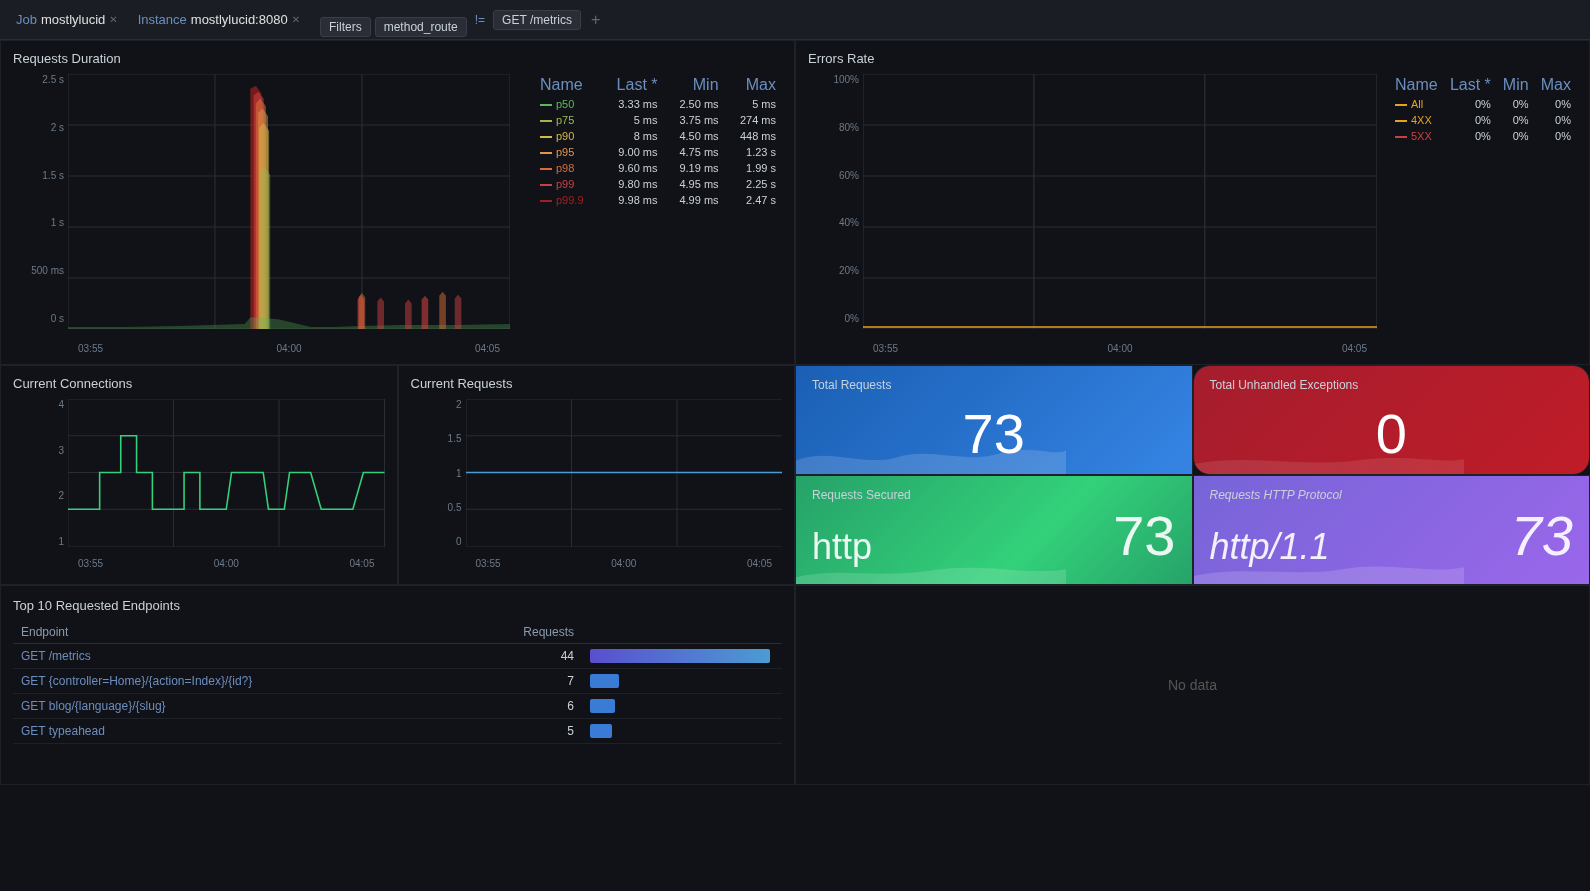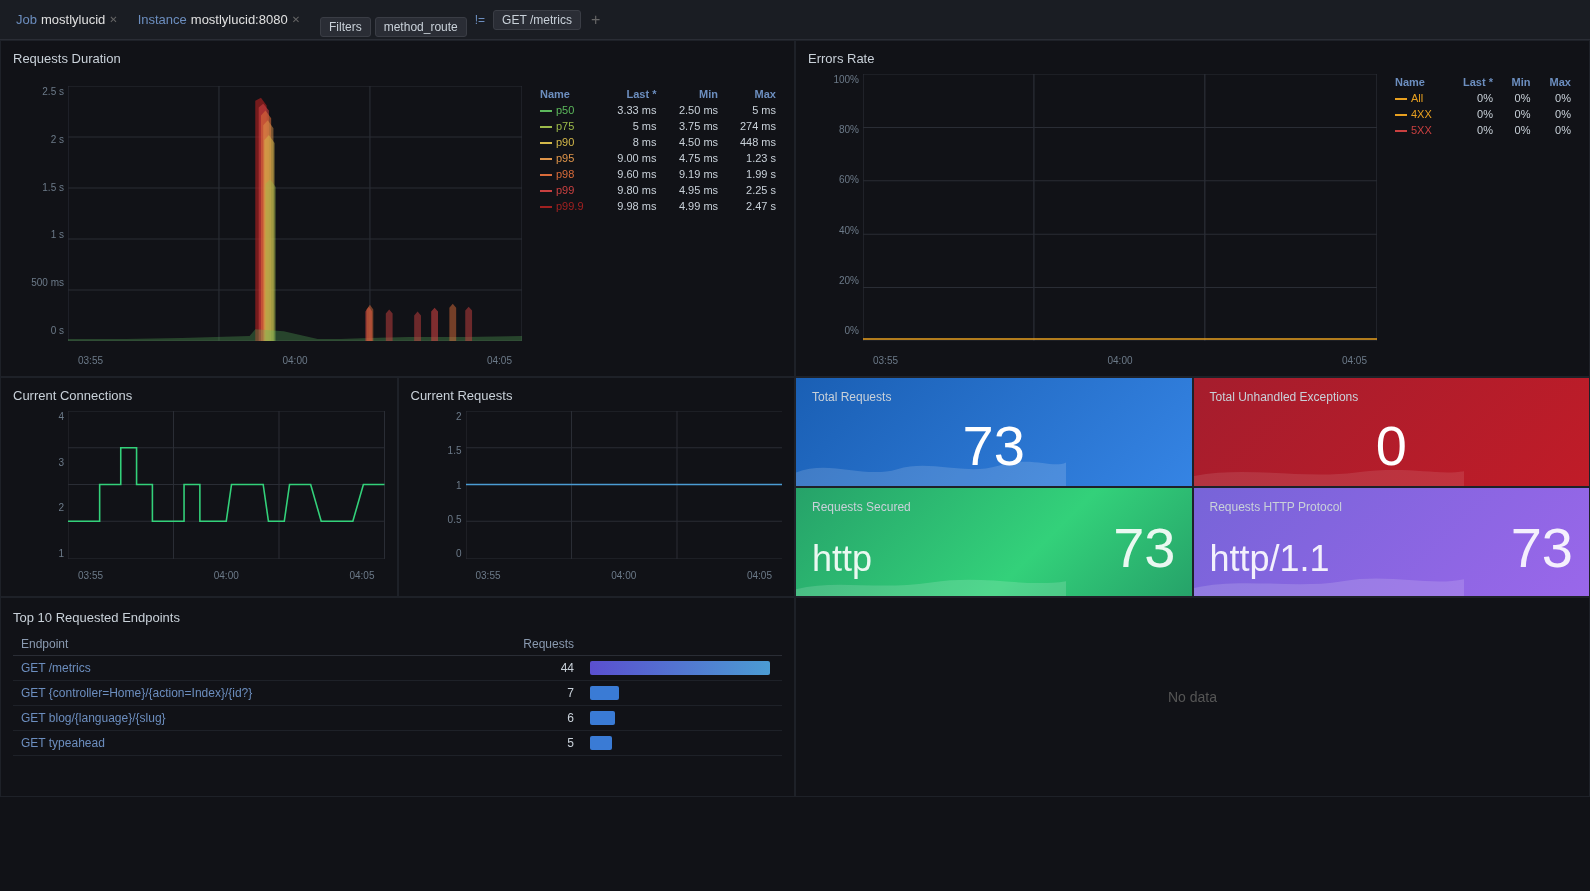--- a/index.html
+++ b/index.html
@@ -105,41 +105,40 @@
 
     
     .panel-req-duration {
       grid-column: 1;
       grid-row: 1;
       display: flex;
       flex-direction: column;
     }
     .req-duration-content {
       display: flex;
-      gap: 0;
+      gap: 12px;
       flex: 1;
-      margin-top: 12px;
     }
     .chart-area {
       flex: 1;
       position: relative;
       min-height: 280px;
     }
     .chart-legend {
       width: 260px;
       padding-left: 12px;
     }
     .legend-table {
       width: 100%;
       border-collapse: collapse;
     }
     .legend-table th {
       color: #6c8ebf;
-      font-weight: 700;
-      font-size: 11px;
+      font-weight: 400;
+      font-size: 16px;
       text-align: right;
       padding: 2px 6px;
     }
     .legend-table th:first-child { text-align: left; }
     .legend-table td {
       font-size: 11px;
       text-align: right;
       padding: 2px 6px;
       color: #c9d1d9;
     }
@@ -256,23 +255,23 @@
       font-size: 56px;
       font-weight: 300;
       color: #fff;
       position: relative;
       z-index: 2;
       line-height: 1;
       text-align: center;
       margin-top: 8px;
     }
     .card-blue { background: linear-gradient(135deg, #1a5fb4 0%, #3584e4 100%); }
-    .card-red { background: linear-gradient(135deg, #a51d2d 0%, #c01c28 100%); }
+    .card-red { background: linear-gradient(135deg, #a51d2d 0%, #c01c28 100%); border-radius: 17px; }
     .card-green { background: linear-gradient(135deg, #26a269 0%, #33d17a 60%, #26a269 100%); }
-    .card-purple { background: linear-gradient(135deg, #7764d8 0%, #9a67ea 100%); }
+    .card-purple { background: linear-gradient(135deg, #7764d8 0%, #9a67ea 100%); font-style: italic; }
 
     .card-wave {
       position: absolute;
       bottom: 0;
       left: 0;
       right: 0;
       height: 50%;
       z-index: 1;
     }
 

